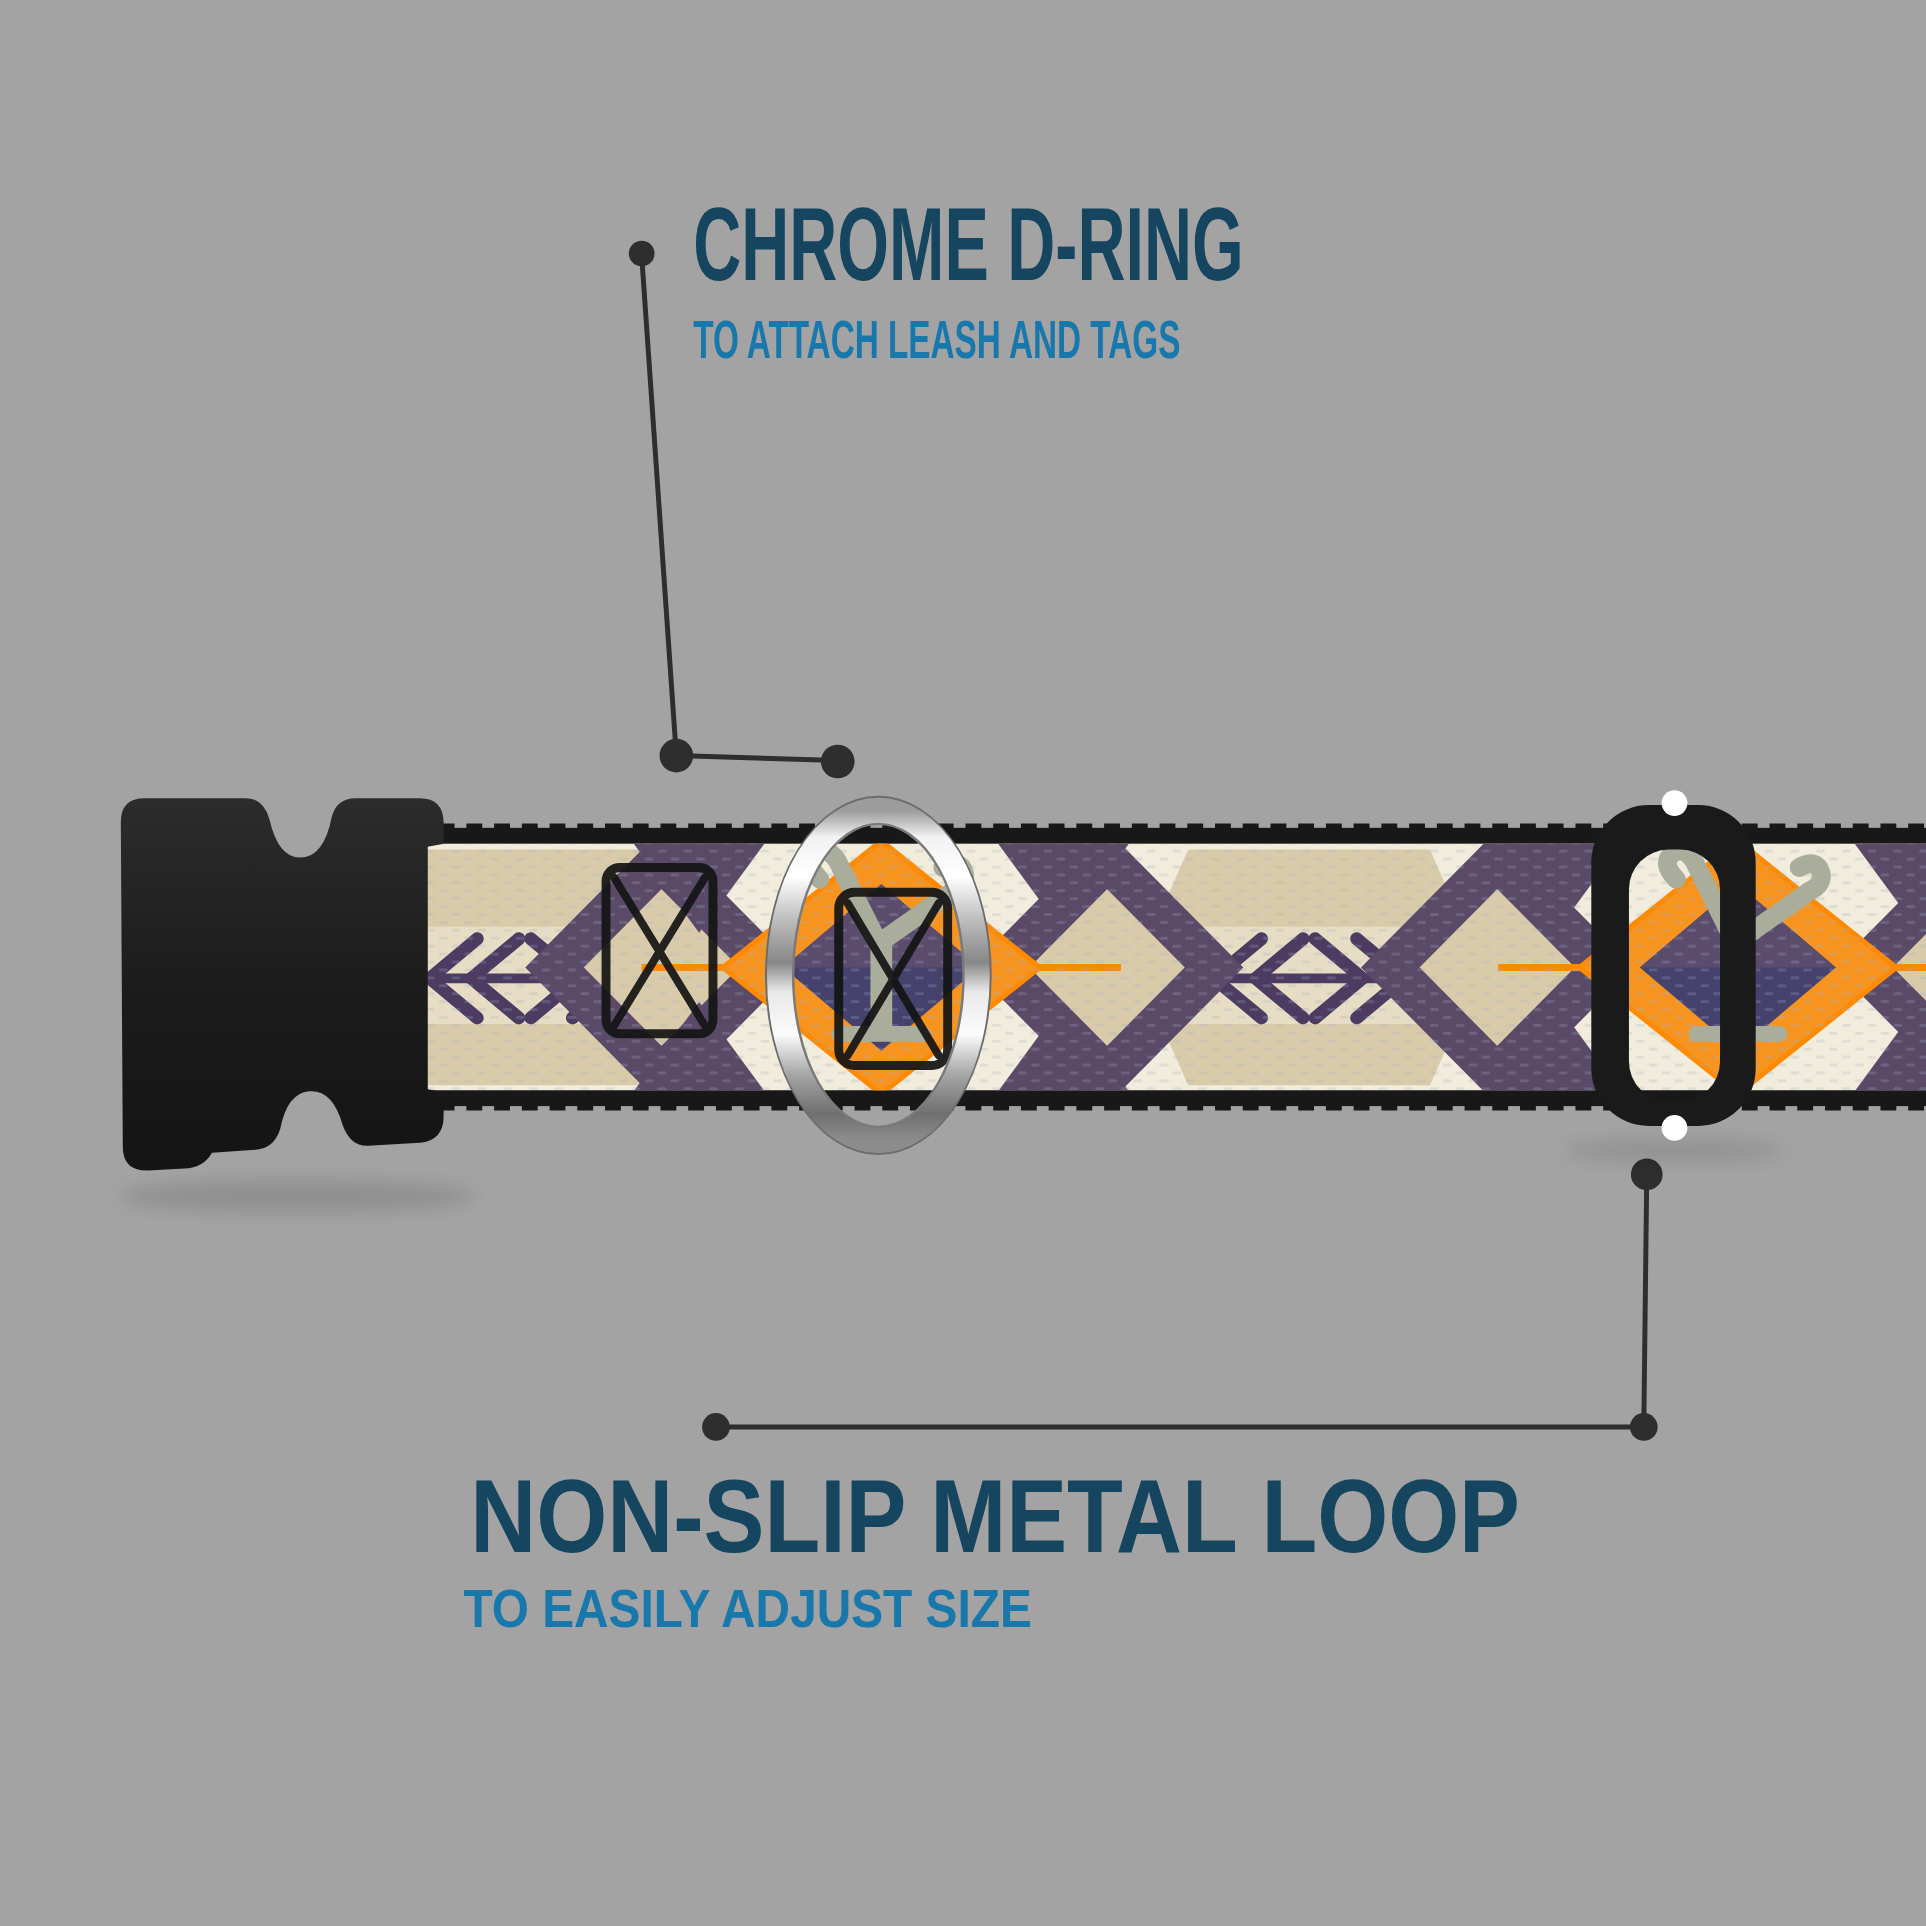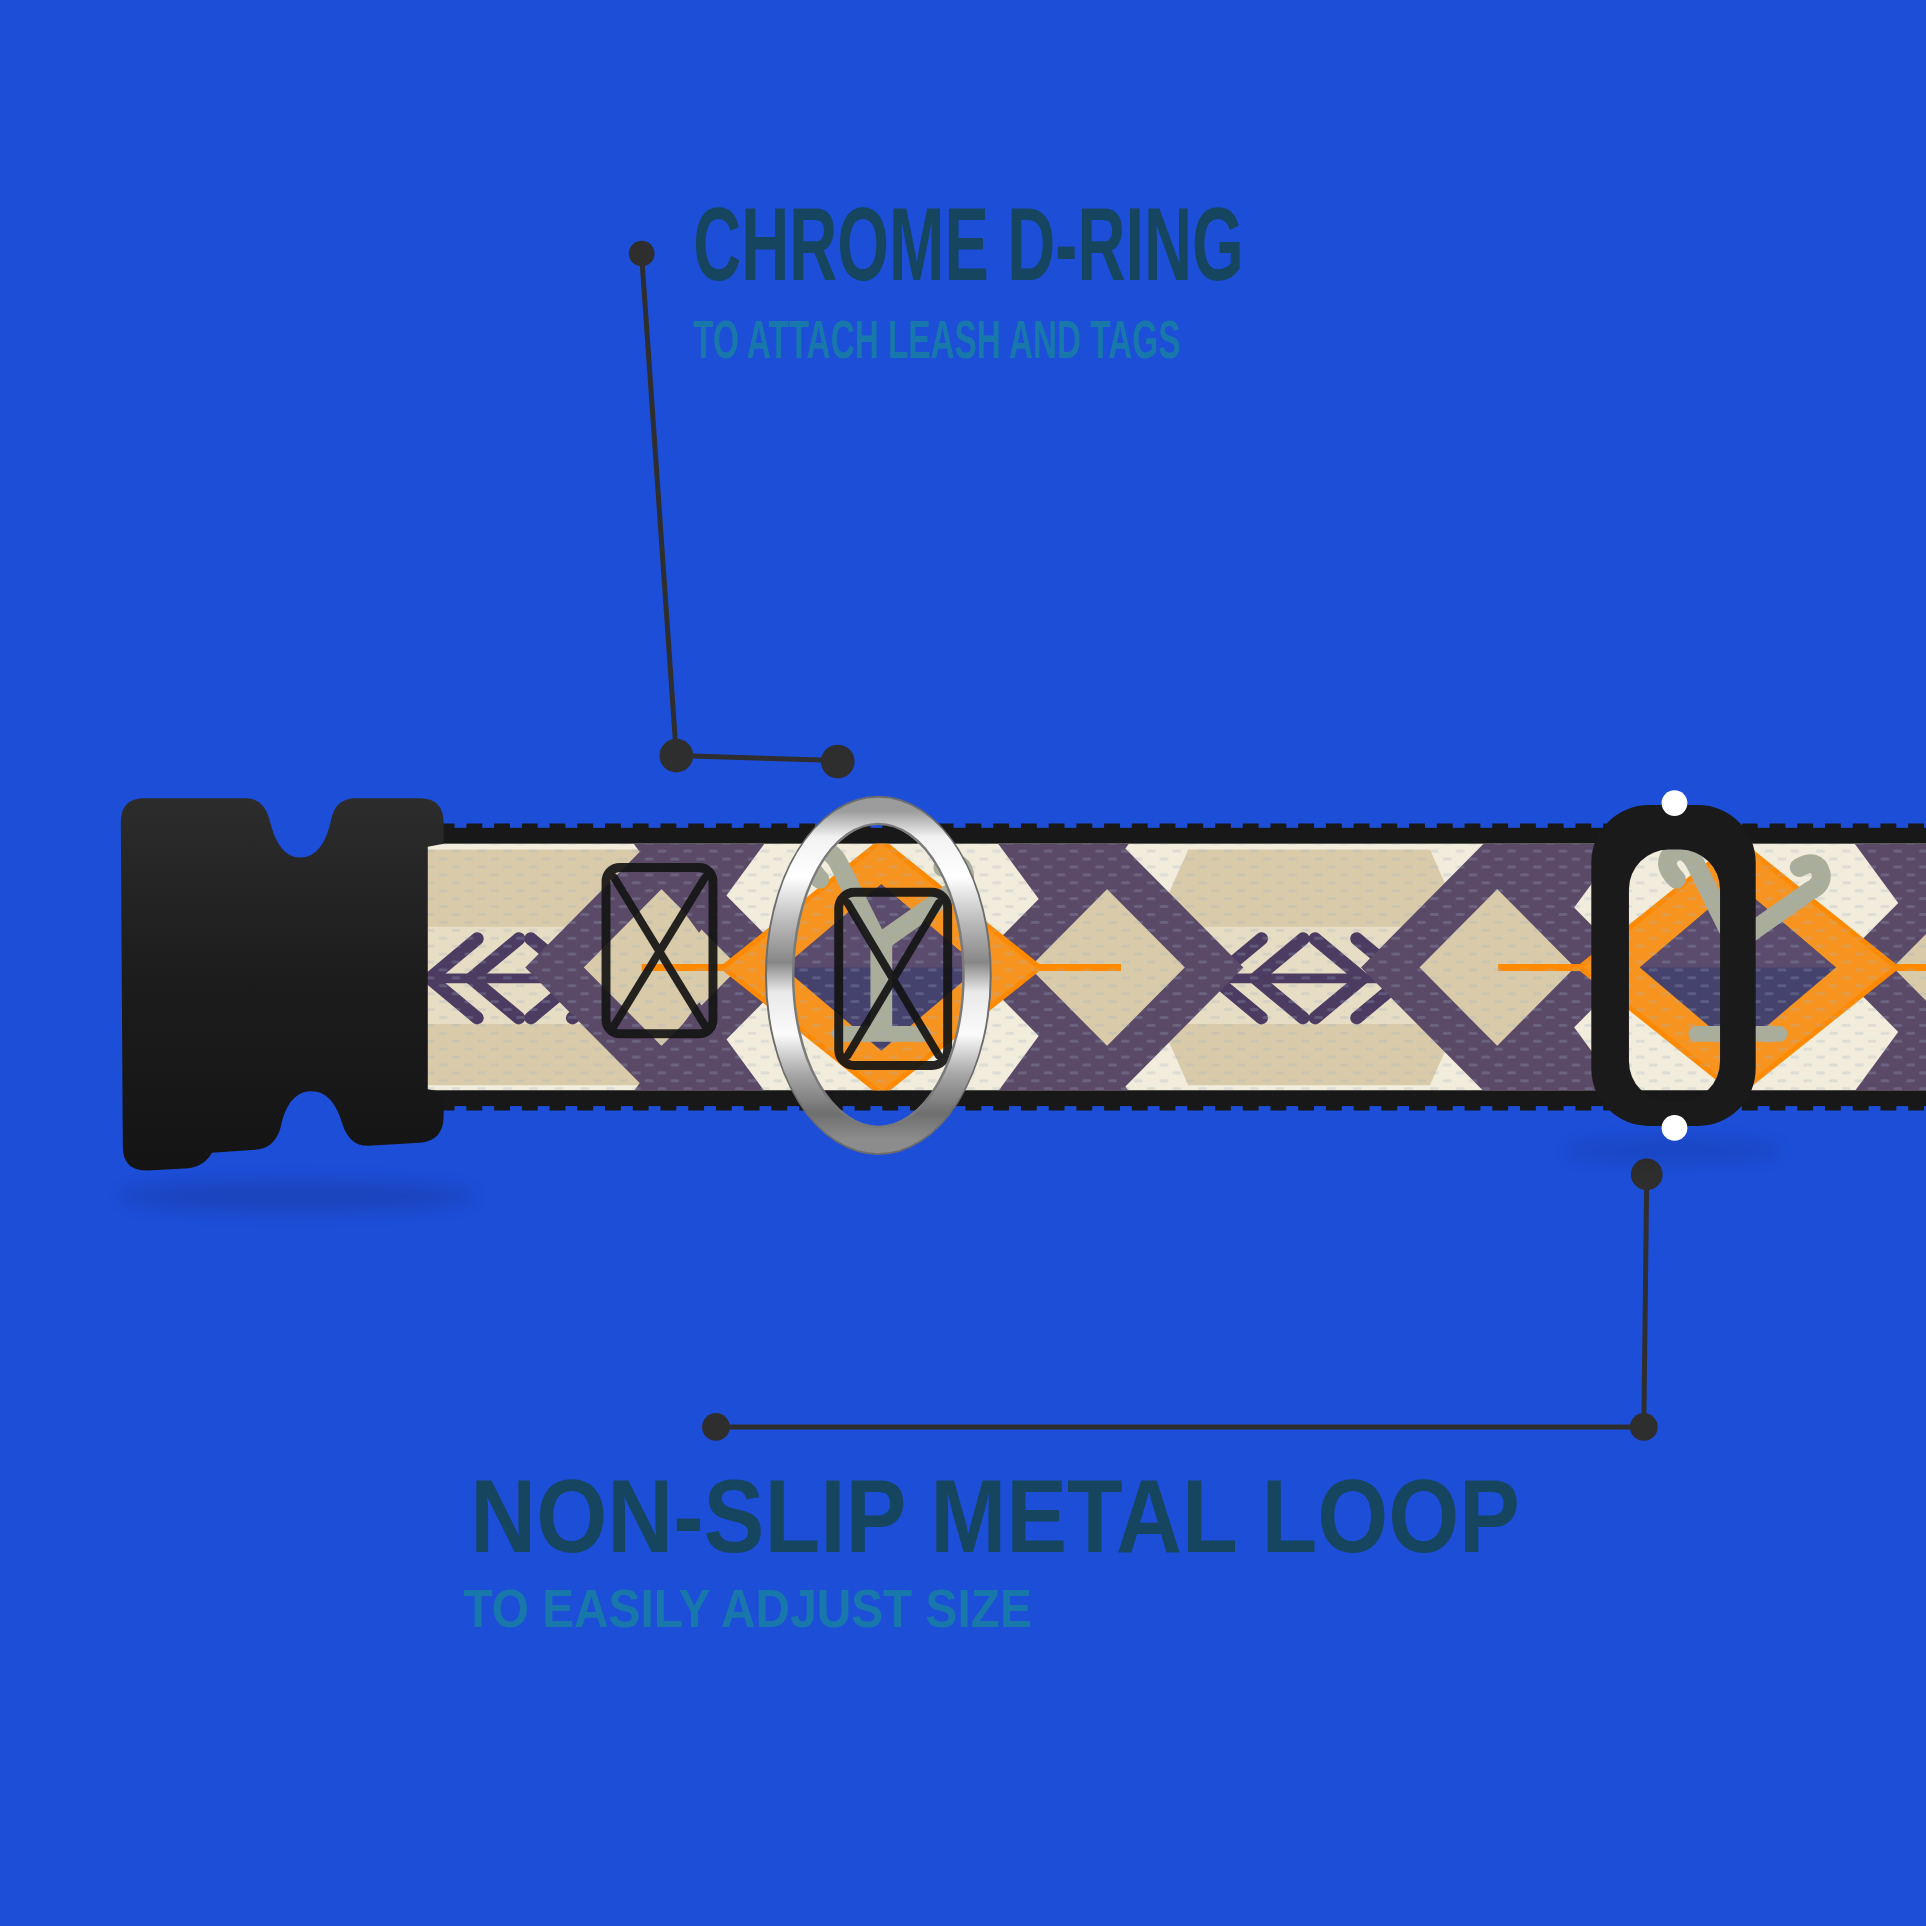--- a/index.html
+++ b/index.html
@@ -1,16 +1,16 @@
 <!DOCTYPE html>
 <html><head>
 <meta charset="utf-8">
 <style>
   html,body{margin:0;padding:0;background:#ffffff;}
-  .stage{position:relative;width:1927px;height:1927px;background:#1d4ed8;overflow:hidden;}
+  .stage{position:relative;width:1927px;height:1927px;background:#a3a3a3;overflow:hidden;}
   svg{display:block;}
   .t-main{font-family:"Liberation Sans",sans-serif;font-weight:700;fill:#16455f;font-size:104px;}
   .t-sub{font-family:"Liberation Sans",sans-serif;font-weight:700;fill:#1878ab;font-size:54px;}
 </style>
 </head>
 <body>
 
 <div class="stage">
 <svg viewBox="0 0 1946 1946" width="1927" height="1927">
   <defs>

